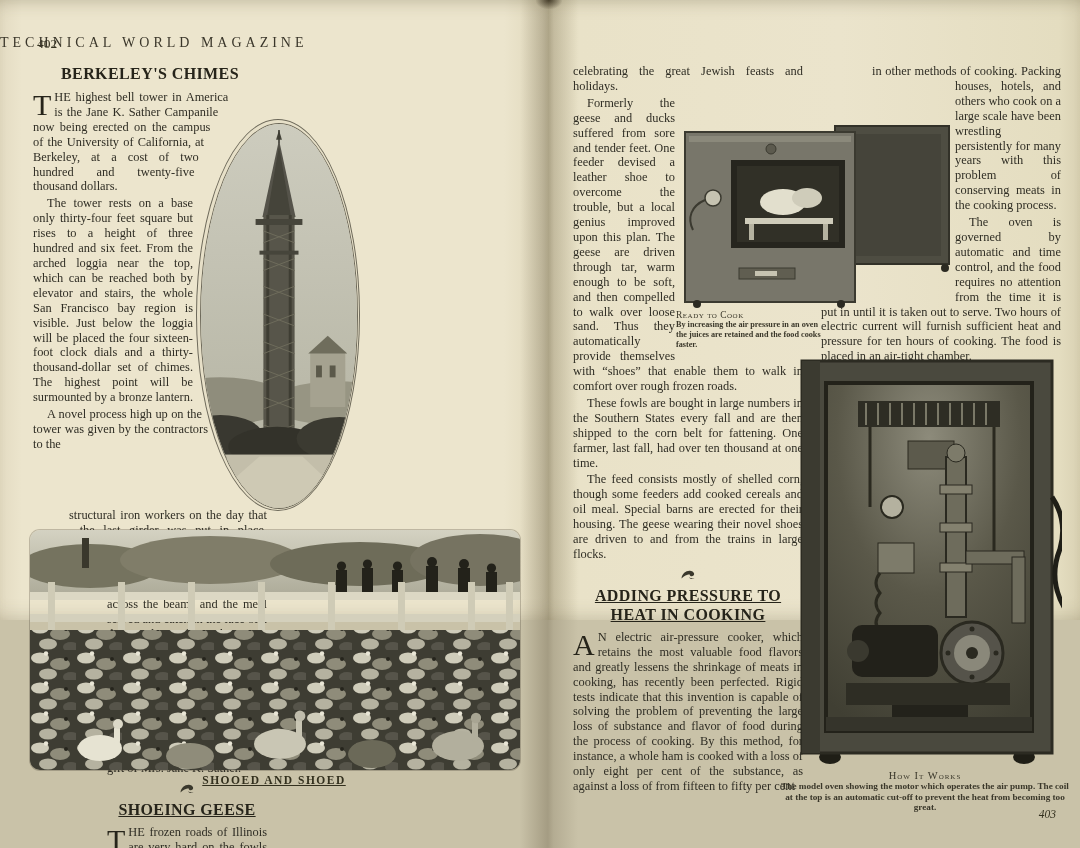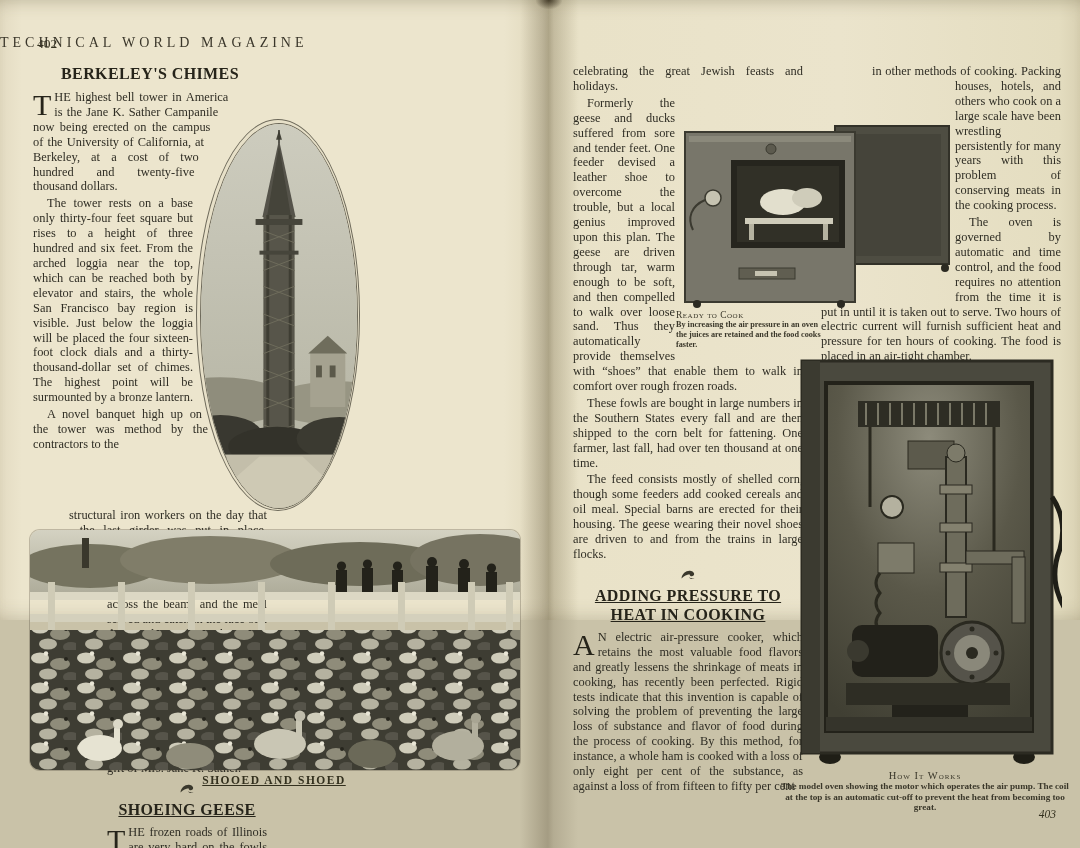--- a/index.html
+++ b/index.html
@@ -89,21 +89,21 @@
   <div class="page page-l">
     <div class="pageno pageno-l">402</div>
     <div class="masthead">TECHNICAL  WORLD  MAGAZINE</div>
 
     <div class="cols cols-l">
       <div class="col col-a">
         <h2>BERKELEY'S CHIMES</h2>
         <div class="oval-spacer-l"></div>
         <p class="first"><span class="dc">T</span><span>HE highest bell tower in America is the Jane K. Sather Campanile now being erected on the campus of the University of California, at Berkeley, at a cost of two hundred and twenty-five thousand dollars.</span></p>
         <p>The tower rests on a base only thirty-four feet square but rises to a height of three hundred and six feet. From the arched loggia near the top, which can be reached both by elevator and stairs, the whole San Francisco bay region is visible. Just below the loggia will be placed the four sixteen-foot clock dials and a thirty-thousand-dollar set of chimes. The highest point will be surmounted by a bronze lantern.</p>
-        <p>A novel banquet high up on the tower was method by the contractors to the</p>
+        <p>A novel process high up on the tower was given by the contractors to the</p>
       </div>
       <div class="col col-b">
         <div class="oval-spacer-r"></div>
         <p class="noindent">structural iron workers on the day that the last girder was put in place. Hampers of food were hoisted up to the two-hundred-and-fifty-foot level by means of derricks. Here some loose planks were laid across the beams and the meal served and eaten in the face of a thirty-mile gale. Those in charge of the banquet had trouble in securing a caterer until a daring young lady, Miss Vivian Bowers, volunteered to climb the shaky ladders and serve the lofty meal. The campanile, which will be finished in a short time, is the gift of Mrs. Jane K. Sather.</p>
         <div class="fleuron">
           <svg width="16" height="11" viewBox="0 0 16 11">
               <path d="M1.5,9.5 C2,4 7,1 11,2 C14,2.8 15,5 13.5,6.5 C12,8 9.5,7 9.5,5.2 C7,5.5 4,7 1.5,9.5 Z M9,8 C10.5,9.5 13,9.8 14.5,9 C12.5,10.8 10,10.3 9,8 Z" fill="#3a382c"></path>
             </svg>
         </div>
         <h2 class="mid">SHOEING GEESE</h2>

